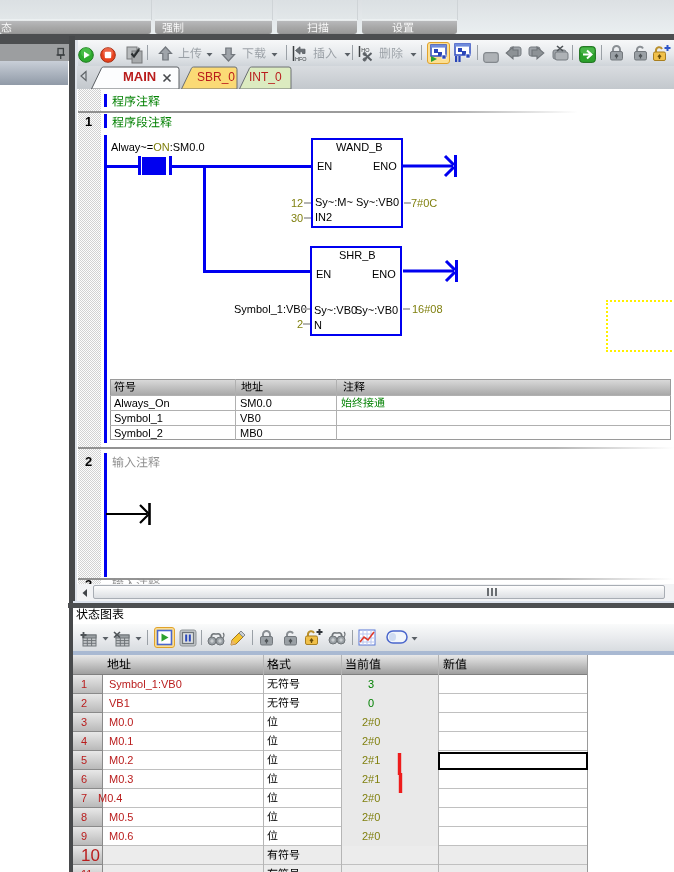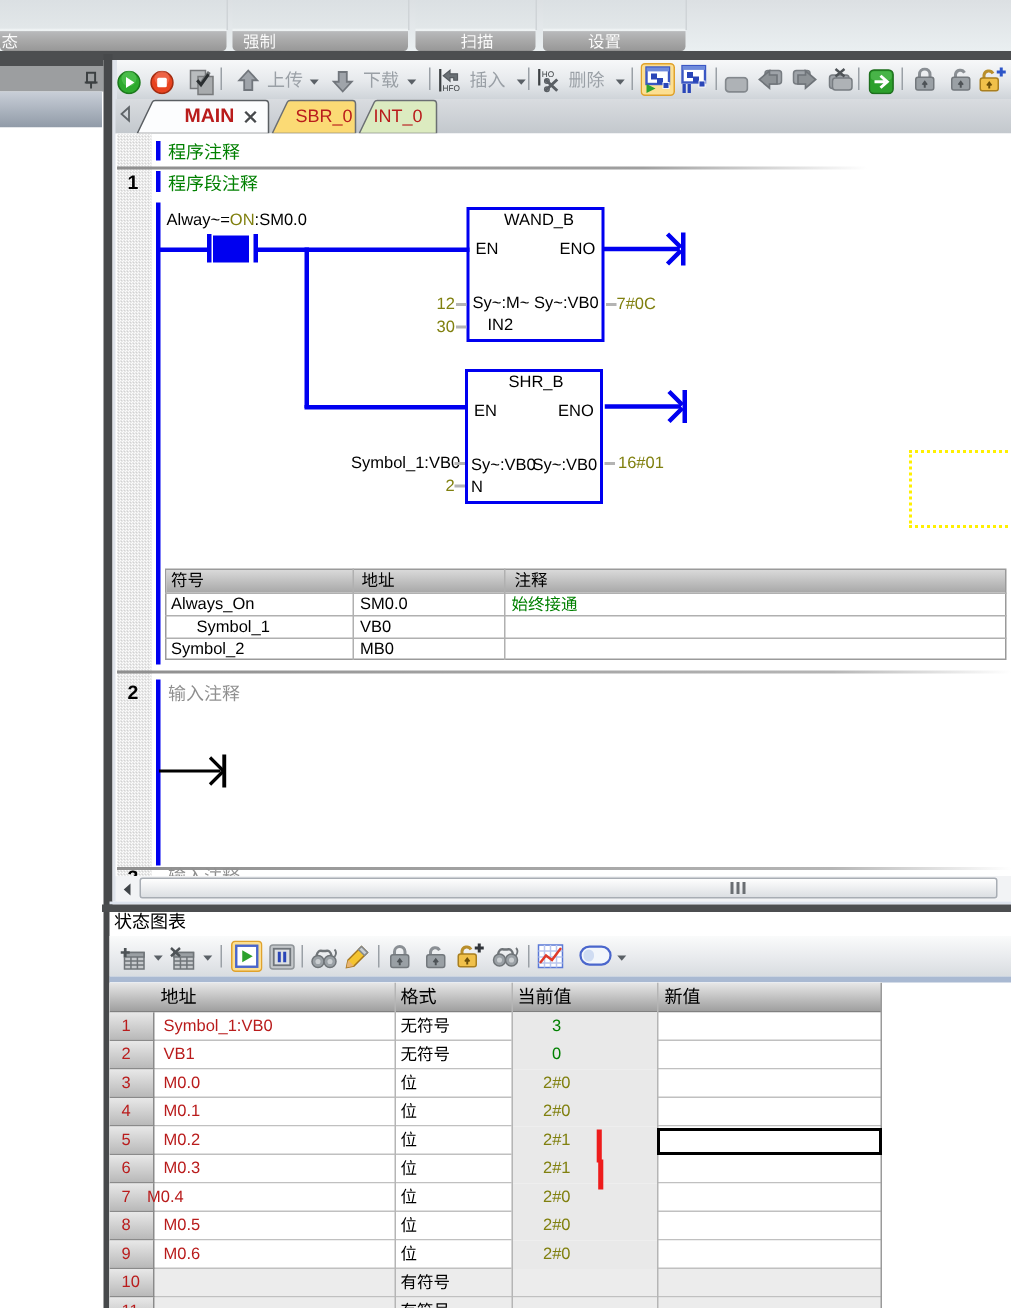--- a/index.html
+++ b/index.html
@@ -262,21 +262,21 @@
       <div class="a" style="left:92px;top:67px;width:3px;height:19px;background:#0000f0"></div>
       <div class="a" style="left:65px;top:68px;width:24px;height:18px;background:#0000f0"></div>
       <div class="a" style="left:126px;top:76px;width:3px;height:107px;background:#0000f0"></div>
       <div class="a" style="left:126px;top:181px;width:107px;height:3px;background:#0000f0"></div>
       <div class="a" style="left:234px;top:49px;width:92px;height:90px;border:2px solid #0000f0"></div>
       <div class="t" style="left:259px;top:52px;font-size:11px;color:#000;">WAND_B</div>
       <div class="t" style="left:240px;top:71px;font-size:11px;color:#000;">EN</div>
       <div class="t" style="left:296px;top:71px;font-size:11px;color:#000;">ENO</div>
       <div class="t" style="left:238px;top:107px;font-size:11px;color:#000;">Sy~:M~</div>
       <div class="t" style="left:279px;top:107px;font-size:11px;color:#000;">Sy~:VB0</div>
-      <div class="t" style="left:248px;top:122px;font-size:11px;color:#000;">IN2</div>
+      <div class="t" style="left:238px;top:122px;font-size:11px;color:#000;">IN2</div>
       <div class="a" style="left:233px;top:157px;width:92px;height:90px;border:2px solid #0000f0"></div>
       <div class="t" style="left:262px;top:160px;font-size:11px;color:#000;">SHR_B</div>
       <div class="t" style="left:239px;top:179px;font-size:11px;color:#000;">EN</div>
       <div class="t" style="left:295px;top:179px;font-size:11px;color:#000;">ENO</div>
       <div class="t" style="left:237px;top:215px;font-size:11px;color:#000;">Sy~:VB0</div>
       <div class="t" style="left:278px;top:215px;font-size:11px;color:#000;">Sy~:VB0</div>
       <div class="t" style="left:237px;top:230px;font-size:11px;color:#000;">N</div>
       <div class="t" style="left:214px;top:108px;font-size:11px;color:#80800f;">12</div>
       <div class="t" style="left:214px;top:123px;font-size:11px;color:#80800f;">30</div>
       <div class="t" style="left:334px;top:108px;font-size:11px;color:#80800f;">7#0C</div>
@@ -288,21 +288,21 @@
 <path d="M53.5 4 V26" stroke="#0000f0" stroke-width="3"></path>
 <path d="M43 5 L52 14 M43 25 L52 16" stroke="#0000f0" stroke-width="3"></path>
       </svg>
       <svg class="a" style="left:326px;top:167px" width="60" height="30" viewBox="0 0 60 30">
 <path d="M0 15 H51" stroke="#0000f0" stroke-width="3"></path>
 <path d="M53.5 4 V26" stroke="#0000f0" stroke-width="3"></path>
 <path d="M43 5 L52 14 M43 25 L52 16" stroke="#0000f0" stroke-width="3"></path>
       </svg>
       <div class="t" style="left:157px;top:214px;font-size:11px;color:#000;">Symbol_1:VB0</div>
       <div class="t" style="left:220px;top:229px;font-size:11px;color:#80800f;">2</div>
-      <div class="t" style="left:335px;top:214px;font-size:11px;color:#80800f;">16#01</div>
+      <div class="t" style="left:335px;top:214px;font-size:11px;color:#80800f;">16#08</div>
       <div class="a" style="left:226px;top:219px;width:7px;height:2px;background:#b4b4b4"></div>
       <div class="a" style="left:226px;top:234px;width:7px;height:2px;background:#b4b4b4"></div>
       <div class="a" style="left:326px;top:219px;width:7px;height:2px;background:#b4b4b4"></div>
       <div class="a" style="left:529px;top:211px;width:70px;height:52px;border:2px dotted #fff000"></div>
       <div class="a" style="left:33px;top:290px;width:561px;height:61px;border:1px solid #9a9a9a;background:#fff"></div>
       <div class="a" style="left:34px;top:291px;width:559px;height:15px;background:linear-gradient(#d9d9d9,#a8a8a8)"></div>
       <svg style="position:absolute;left:37px;top:292px;fill:#000;" width="22" height="11" viewBox="0 0 2000 1000" preserveAspectRatio="xMinYMid meet">
         <use href="#c21" transform="translate(0,880) scale(1,-1)"></use>
         <use href="#c22" transform="translate(1000,880) scale(1,-1)"></use>
       </svg>
@@ -320,21 +320,21 @@
       <div class="a" style="left:158px;top:290px;width:1px;height:61px;background:#b0b0b0"></div>
       <div class="a" style="left:259px;top:290px;width:1px;height:61px;background:#b0b0b0"></div>
       <div class="t" style="left:37px;top:308px;font-size:11px;color:#000;">Always_On</div>
       <div class="t" style="left:163px;top:308px;font-size:11px;color:#000;">SM0.0</div>
       <svg style="position:absolute;left:264px;top:308px;fill:#008000;" width="44" height="11" viewBox="0 0 4000 1000" preserveAspectRatio="xMinYMid meet">
         <use href="#c25" transform="translate(0,880) scale(1,-1)"></use>
         <use href="#c26" transform="translate(1000,880) scale(1,-1)"></use>
         <use href="#c27" transform="translate(2000,880) scale(1,-1)"></use>
         <use href="#c28" transform="translate(3000,880) scale(1,-1)"></use>
       </svg>
-      <div class="t" style="left:37px;top:323px;font-size:11px;color:#000;margin-left:17px;">Symbol_1</div>
+      <div class="t" style="left:37px;top:323px;font-size:11px;color:#000;">Symbol_1</div>
       <div class="t" style="left:163px;top:323px;font-size:11px;color:#000;">VB0</div>
       <div class="t" style="left:37px;top:338px;font-size:11px;color:#000;">Symbol_2</div>
       <div class="t" style="left:163px;top:338px;font-size:11px;color:#000;">MB0</div>
       <div class="a" style="left:1px;top:358px;width:596px;height:2px;background:linear-gradient(90deg,#8f8f8f,#b5b5b5 80%,rgba(180,180,180,0))"></div>
       <div class="t" style="left:8px;top:366px;font-size:13px;color:#000;font-weight:bold;">2</div>
       <svg style="position:absolute;left:35px;top:367px;fill:#8f8f8f;" width="48" height="12" viewBox="0 0 4000 1000" preserveAspectRatio="xMinYMid meet">
         <use href="#c20" transform="translate(0,880) scale(1,-1)"></use>
         <use href="#c12" transform="translate(1000,880) scale(1,-1)"></use>
         <use href="#c17" transform="translate(2000,880) scale(1,-1)"></use>
         <use href="#c18" transform="translate(3000,880) scale(1,-1)"></use>
@@ -555,21 +555,21 @@
       <div class="a" style="left:268px;top:172px;width:97px;height:19px;background:#e9e9e9"></div>
       <div class="a" style="left:0;top:172px;width:30px;height:19px;background:linear-gradient(#e8e8e8,#b9b9b9);border-bottom:1px solid #8a8a8a;border-right:1px solid #8a8a8a"></div>
       <div class="t" style="left:8px;top:175px;font-size:11px">9</div>
       <div class="t" style="left:36px;top:175px;font-size:11px">M0.6</div>
       <svg style="position:absolute;left:194px;top:175px;fill:#000;" width="11" height="11" viewBox="0 0 1000 1000" preserveAspectRatio="xMinYMid meet">
         <use href="#c39" transform="translate(0,880) scale(1,-1)"></use>
       </svg>
       <div class="t" style="left:289px;top:175px;font-size:11px;color:#80800f">2#0</div>
       <div class="a" style="left:30px;top:191px;width:485px;height:19px;background:#ececec;border-bottom:1px solid #c0c0c0"></div>
       <div class="a" style="left:0;top:191px;width:30px;height:19px;background:linear-gradient(#e8e8e8,#b9b9b9);border-bottom:1px solid #8a8a8a;border-right:1px solid #8a8a8a"></div>
-      <div class="t" style="left:8px;top:194px;font-size:11px">10</div>
+      <div class="t" style="left:8px;top:194px;font-size:17px">10</div>
       <svg style="position:absolute;left:194px;top:194px;fill:#000;" width="33" height="11" viewBox="0 0 3000 1000" preserveAspectRatio="xMinYMid meet">
         <use href="#c40" transform="translate(0,880) scale(1,-1)"></use>
         <use href="#c21" transform="translate(1000,880) scale(1,-1)"></use>
         <use href="#c22" transform="translate(2000,880) scale(1,-1)"></use>
       </svg>
       <div class="a" style="left:30px;top:210px;width:485px;height:19px;background:#ececec;border-bottom:1px solid #c0c0c0"></div>
       <div class="a" style="left:0;top:210px;width:30px;height:19px;background:linear-gradient(#e8e8e8,#b9b9b9);border-bottom:1px solid #8a8a8a;border-right:1px solid #8a8a8a"></div>
       <div class="t" style="left:8px;top:213px;font-size:11px">11</div>
       <svg style="position:absolute;left:194px;top:213px;fill:#000;" width="33" height="11" viewBox="0 0 3000 1000" preserveAspectRatio="xMinYMid meet">
         <use href="#c40" transform="translate(0,880) scale(1,-1)"></use>

